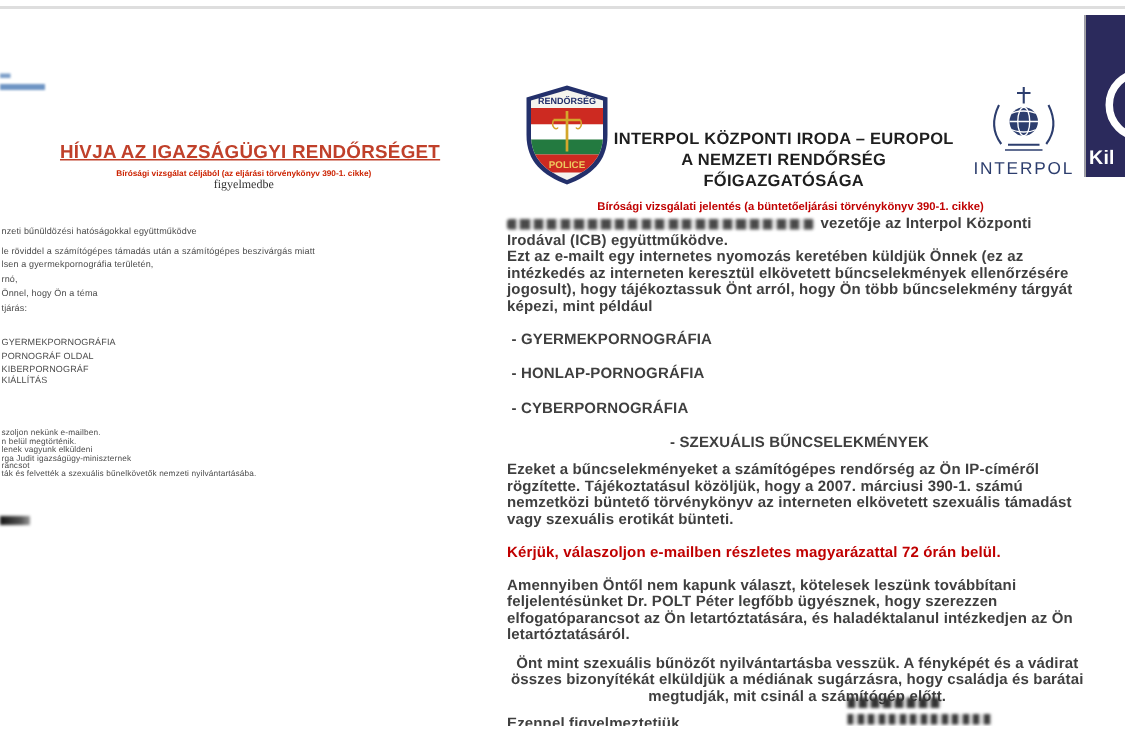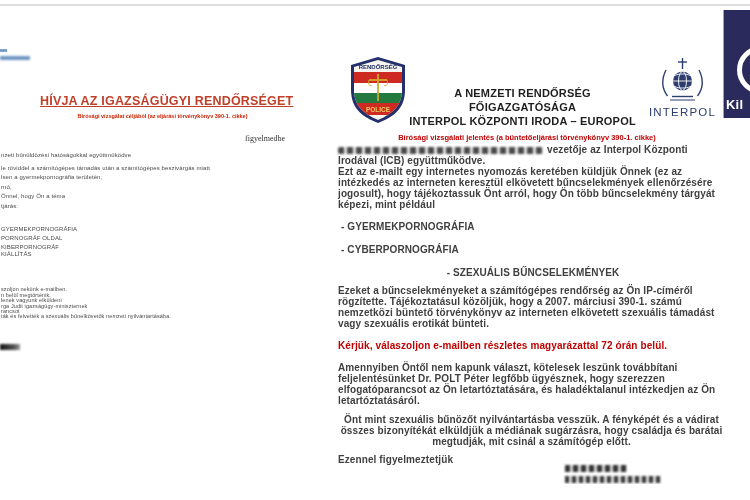--- a/index.html
+++ b/index.html
@@ -16,21 +16,21 @@
   .ltitle{
     position:absolute;left:40px;top:94px;width:245px;text-align:center;
     font-size:12.5px;font-weight:bold;color:#c0402a;text-decoration:underline;
     letter-spacing:0.2px;white-space:nowrap;
   }
   .lsub{
     position:absolute;left:40px;top:113px;width:245px;text-align:center;
     font-size:5.5px;font-weight:bold;color:#cc2200;
   }
   .lsalut{
-    position:absolute;left:40px;top:134px;width:245px;text-align:right;
+    position:absolute;left:40px;top:118px;width:245px;text-align:center;
     font-family:"Liberation Serif",serif;font-size:8px;color:#333;
   }
   .ll{position:absolute;left:1px;font-size:6px;color:#4a4a4a;white-space:nowrap;letter-spacing:0.1px;}
   .ll2{position:absolute;left:1px;font-size:5.5px;color:#4a4a4a;white-space:nowrap;letter-spacing:0.1px;}
   .lsig{position:absolute;left:0;top:344px;width:20px;height:6px;
     background:linear-gradient(90deg,#141414,#555 70%,#999);filter:blur(1px);}
 
   
   .rightdoc{position:absolute;left:332px;top:40px;width:400px;height:460px;filter:blur(0.25px);}
   .rhead-title{position:absolute;left:73px;top:46px;width:235px;text-align:center;
@@ -129,22 +129,22 @@
       <g stroke="#d4a72c" stroke-width="1.8">
         <line x1="31" y1="18" x2="31" y2="45"></line>
         <line x1="22" y1="24" x2="40" y2="24"></line>
         <path d="M22 24 C20 29 24 31 25 29" fill="none" stroke-width="1"></path>
         <path d="M40 24 C42 29 38 31 37 29" fill="none" stroke-width="1"></path>
       </g>
       <text x="31" y="56" text-anchor="middle" font-size="6.5" font-weight="bold" fill="#eec85e">POLICE</text>
     </svg>
 
     <div class="rhead-title">
+      <div>INTERPOL KÖZPONTI IRODA – EUROPOL</div>
       <div>A NEMZETI RENDŐRSÉG FŐIGAZGATÓSÁGA</div>
-      <div>INTERPOL KÖZPONTI IRODA – EUROPOL</div>
     </div>
     <div class="rhead-sub">Bírósági vizsgálati jelentés (a büntetőeljárási törvénykönyv 390-1. cikke)</div>
 
     <svg class="interpol" viewBox="0 0 75 66">
       <g stroke="#2d3e6e" stroke-width="1.4" fill="none">
         <line x1="37.5" y1="2" x2="37.5" y2="13"></line>
         <line x1="33" y1="6" x2="42" y2="6"></line>
         <path d="M21 14 C16.5 23 16.5 32 22.5 40"></path>
         <path d="M54 14 C58.5 23 58.5 32 52.5 40"></path>
         <line x1="27" y1="40.5" x2="48" y2="40.5"></line>
@@ -158,20 +158,21 @@
         <path d="M29.5 30.5 C34 32.5 41 32.5 45.5 30.5"></path>
       </g>
       <text x="37.5" y="60" text-anchor="middle" font-size="11.5" letter-spacing="1.2" fill="#2d3e6e">INTERPOL</text>
     </svg>
 
     <div class="rbody">
       <p><span class="redacted"></span><span>vezetője az Interpol Központi Irodával (ICB) együttműködve.</span></p>
       <p class="rp2">Ezt az e-mailt egy internetes nyomozás keretében küldjük Önnek (ez az intézkedés az interneten keresztül elkövetett bűncselekmények ellenőrzésére jogosult), hogy tájékoztassuk Önt arról, hogy Ön több bűncselekmény tárgyát képezi, mint például</p>
 
       <p class="rlist">- GYERMEKPORNOGRÁFIA</p>
+      <p class="rlist">- HONLAP-PORNOGRÁFIA</p>
       <p class="rlist">- CYBERPORNOGRÁFIA</p>
       <p class="rlist-last">- SZEXUÁLIS BŰNCSELEKMÉNYEK</p>
 
       <p class="rp3">Ezeket a bűncselekményeket a számítógépes rendőrség az Ön IP-címéről rögzítette. Tájékoztatásul közöljük, hogy a 2007. márciusi 390-1. számú nemzetközi büntető törvénykönyv az interneten elkövetett szexuális támadást vagy szexuális erotikát bünteti.</p>
       <p class="rwarn">Kérjük, válaszoljon e-mailben részletes magyarázattal 72 órán belül.</p>
       <p class="rp4">Amennyiben Öntől nem kapunk választ, kötelesek leszünk továbbítani feljelentésünket Dr. POLT Péter legfőbb ügyésznek, hogy szerezzen elfogatóparancsot az Ön letartóztatására, és haladéktalanul intézkedjen az Ön letartóztatásáról.</p>
       <p class="rp5">Önt mint szexuális bűnözőt nyilvántartásba vesszük. A fényképét és a vádirat összes bizonyítékát elküldjük a médiának sugárzásra, hogy családja és barátai megtudják, mit csinál a számítógép előtt.</p>
       <p>Ezennel figyelmeztetjük</p>
     </div>
 

